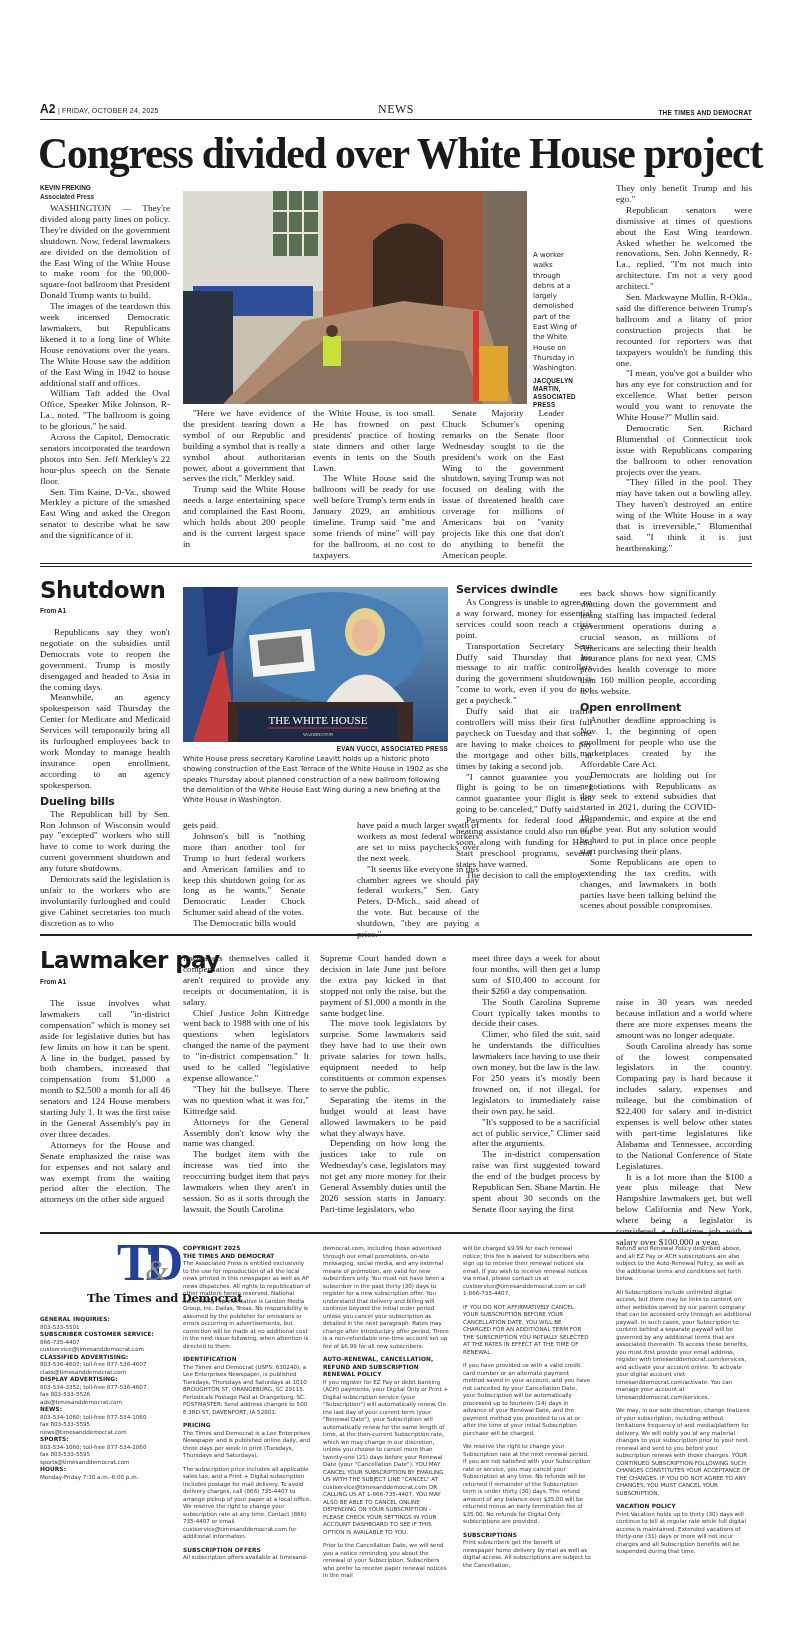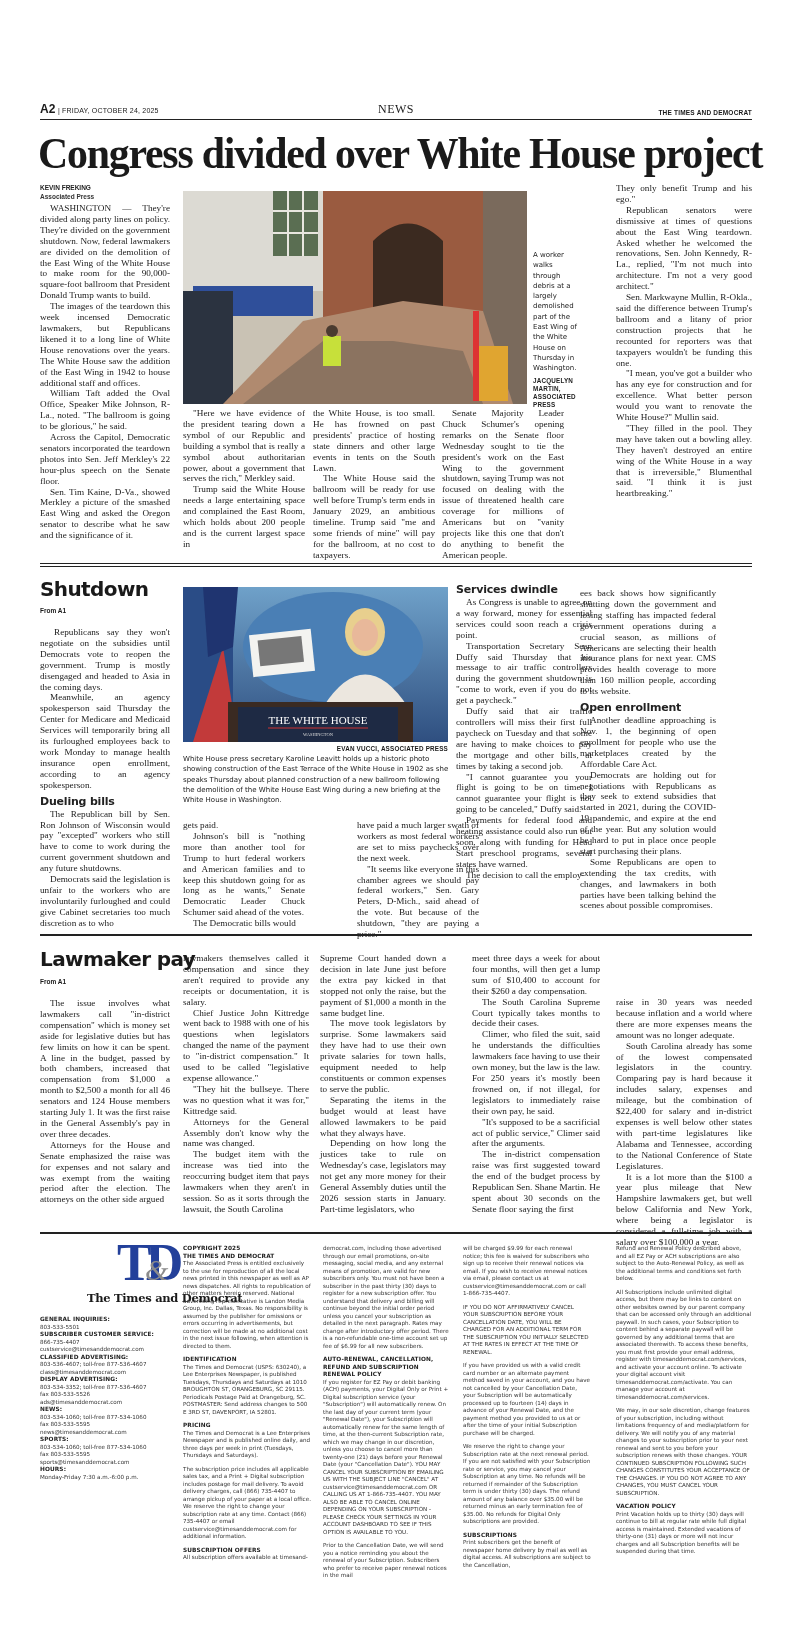--- a/index.html
+++ b/index.html
@@ -20,21 +20,21 @@
   .byline { font-family: "Liberation Sans", sans-serif; font-weight: bold; font-size: 6.5px; line-height: 9px; text-indent: 0 !important; }
   .byline.org { font-weight: bold; color: #333; }
 
   .photo { position: absolute; overflow: hidden; }
   .caption { position: absolute; font-family: "DejaVu Sans", sans-serif; font-size: 7px; line-height: 10.3px; color: #222; }
   .credit { font-family: "Liberation Sans", sans-serif; font-weight: bold; font-size: 6.3px; line-height: 8px; letter-spacing: .2px; }
 
   .rule { position: absolute; left: 40px; width: 712px; border-top: 1.5px solid #222; }
   .rule.double { border-top: 1.2px solid #222; height: 4px; border-bottom: 1.2px solid #222; }
 
-  .sec-head { position: absolute; font-family: "DejaVu Sans", sans-serif; font-weight: bold; font-size: 20px; letter-spacing: -.6px; color: #1a1a1a; }
+  .sec-head { position: absolute; font-family: "DejaVu Sans", sans-serif; font-weight: bold; font-size: 23px; letter-spacing: -.6px; color: #1a1a1a; }
   .from { position: absolute; font-family: "Liberation Sans", sans-serif; font-weight: bold; font-size: 6.5px; }
   .subhead { font-family: "DejaVu Sans", sans-serif; font-weight: bold; font-size: 11px; line-height: 14px; text-indent: 0 !important; margin-top: 4px; letter-spacing: -.2px; }
 
   
   .foot { position: absolute; font-family: "DejaVu Sans", sans-serif; font-size: 5.6px; line-height: 7.5px; color: #333; }
   .foot h4 { font-size: 5.8px; font-weight: bold; color: #222; margin-top: 6px; letter-spacing: .1px; }
   .foot h4:first-child { margin-top: 0; }
   .foot p { margin-bottom: 6px; }
 
   .logo { position: absolute; left: 40px; top: 1237px; width: 130px; margin-left: 47px; }
@@ -106,20 +106,21 @@
   <p>The White House said the ballroom will be ready for use well before Trump's term ends in January 2029, an ambitious timeline. Trump said "me and some friends of mine" will pay for the ballroom, at no cost to taxpayers.</p>
 </div>
 <div class="col" style="left:442px; top:408px; width:122px;">
   <p>Senate Majority Leader Chuck Schumer's opening remarks on the Senate floor Wednesday sought to tie the president's work on the East Wing to the government shutdown, saying Trump was not focused on dealing with the issue of threatened health care coverage for millions of Americans but on "vanity projects like this one that don't do anything to benefit the American people.</p>
 </div>
 <div class="col" style="left:616px; top:183px; width:136px;">
   <p style="text-indent:0">They only benefit Trump and his ego."</p>
   <p>Republican senators were dismissive at times of questions about the East Wing teardown. Asked whether he welcomed the renovations, Sen. John Kennedy, R-La., replied, "I'm not much into architecture. I'm not a very good architect."</p>
   <p>Sen. Markwayne Mullin, R-Okla., said the difference between Trump's ballroom and a litany of prior construction projects that he recounted for reporters was that taxpayers wouldn't be funding this one.</p>
   <p>"I mean, you've got a builder who has any eye for construction and for excellence. What better person would you want to renovate the White House?" Mullin said.</p>
+  <p>Democratic Sen. Richard Blumenthal of Connecticut took issue with Republicans comparing the ballroom to other renovation projects over the years.</p>
   <p>"They filled in the pool. They may have taken out a bowling alley. They haven't destroyed an entire wing of the White House in a way that is irreversible," Blumenthal said. "I think it is just heartbreaking."</p>
 </div>
 
 <div class="rule double" style="top:563px;"></div>
 
 <div class="sec-head" style="left:40px; top:577px;">Shutdown</div>
 <div class="from" style="left:40px; top:607px;">From A1</div>
 
 <div class="col" style="left:40px; top:627px; width:130px;">
   <p style="text-indent:14px;">Republicans say they won't negotiate on the subsidies until Democrats vote to reopen the government. Trump is mostly disengaged and headed to Asia in the coming days.</p>

